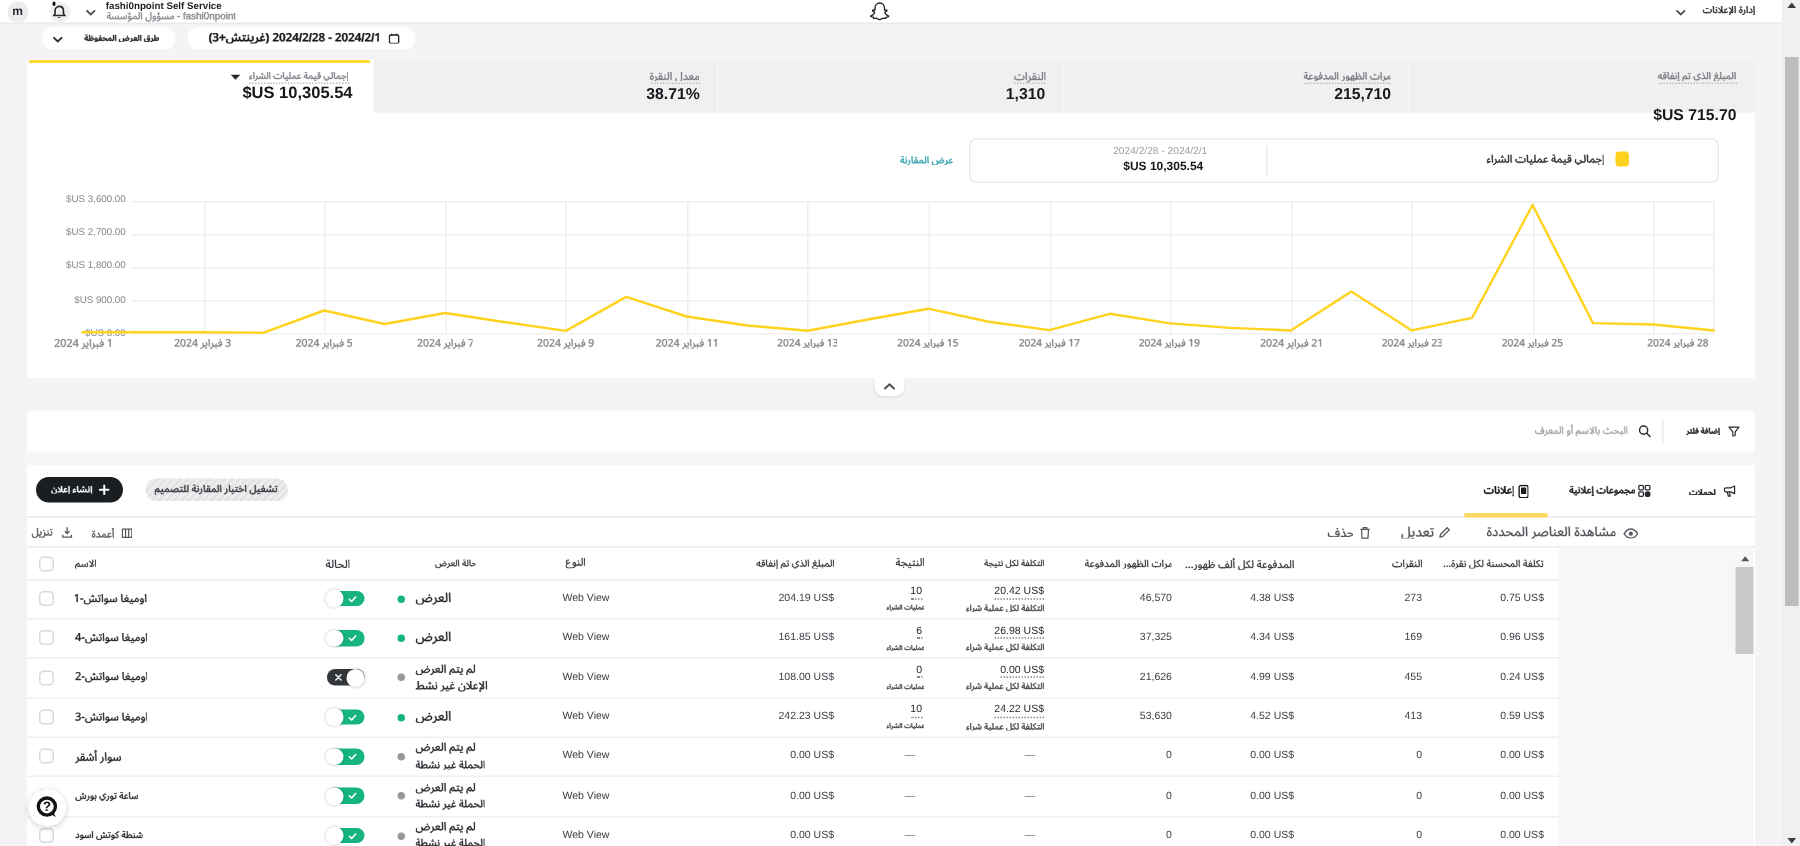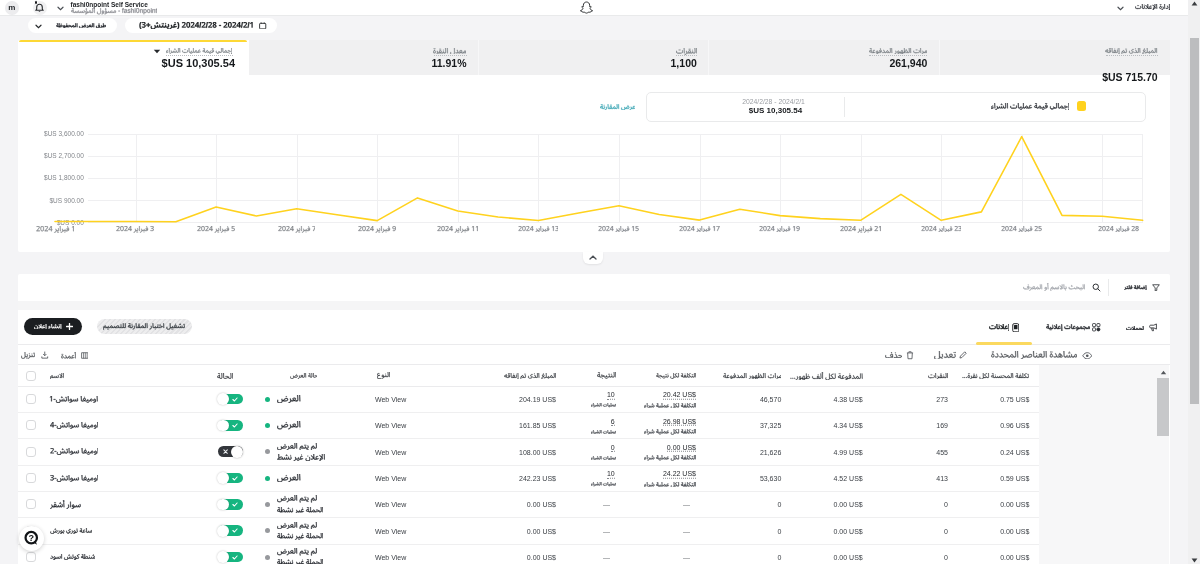--- a/index.html
+++ b/index.html
@@ -208,23 +208,23 @@
 <div class="abs" style="left:19.2px;top:40.0px;width:228.3px;height:1.9px;background:#fdd835;border-radius:2px 2px 0 0"></div>
 <div class="abs" style="left:166.0px;top:55.4px;width:66.5px;height:0;border-bottom:1px dotted #b9bcc0"></div>
 <div class="abs" style="left:433.5px;top:55.4px;width:33px;height:0;border-bottom:1px dotted #b9bcc0"></div>
 <div class="abs" style="left:675.8px;top:55.4px;width:21px;height:0;border-bottom:1px dotted #b9bcc0"></div>
 <div class="abs" style="left:869.4px;top:55.4px;width:58px;height:0;border-bottom:1px dotted #b9bcc0"></div>
 <div class="abs" style="left:1105.6px;top:55.4px;width:52px;height:0;border-bottom:1px dotted #b9bcc0"></div>
 <svg class="abs" style="left:152.5px;top:49.2px" width="8" height="5" viewBox="0 0 8 5">
     <path d="M0.8 0.8 L4 4.2 L7.2 0.8 Z" fill="#26292c"></path>
   </svg>
 <div class="txt" style="right:965.0px;top:62.8px;font-size:11px;color:#16191c;font-weight:700;transform:translateY(-50%) ;">$US 10,305.54</div>
-<div class="txt" style="right:733.5px;top:62.8px;font-size:10.5px;color:#16191c;font-weight:700;transform:translateY(-50%) ;">11.91%</div>
-<div class="txt" style="right:503.2px;top:62.8px;font-size:10.5px;color:#16191c;font-weight:700;transform:translateY(-50%) ;">1,100</div>
-<div class="txt" style="right:272.6px;top:62.8px;font-size:10.5px;color:#16191c;font-weight:700;transform:translateY(-50%) ;">261,940</div>
+<div class="txt" style="right:733.5px;top:62.8px;font-size:10.5px;color:#16191c;font-weight:700;transform:translateY(-50%) ;">38.71%</div>
+<div class="txt" style="right:503.2px;top:62.8px;font-size:10.5px;color:#16191c;font-weight:700;transform:translateY(-50%) ;">1,310</div>
+<div class="txt" style="right:272.6px;top:62.8px;font-size:10.5px;color:#16191c;font-weight:700;transform:translateY(-50%) ;">215,710</div>
 <div class="txt" style="right:42.4px;top:77px;font-size:10.5px;color:#16191c;font-weight:700;transform:translateY(-50%) ;">$US 715.70</div>
 <div class="abs" style="left:88.0px;top:133.5px;width:1054.8px;height:1.0px;background:#efeff1;"></div>
 <div class="abs" style="left:88.0px;top:155.7px;width:1054.8px;height:1.0px;background:#efeff1;"></div>
 <div class="abs" style="left:88.0px;top:177.9px;width:1054.8px;height:1.0px;background:#efeff1;"></div>
 <div class="abs" style="left:88.0px;top:200.1px;width:1054.8px;height:1.0px;background:#efeff1;"></div>
 <div class="abs" style="left:88.0px;top:222.3px;width:1054.8px;height:1.0px;background:#efeff1;"></div>
 <div class="abs" style="left:135.6px;top:133.5px;width:1.0px;height:88.8px;background:#efeff1;"></div>
 <div class="abs" style="left:216.1px;top:133.5px;width:1.0px;height:88.8px;background:#efeff1;"></div>
 <div class="abs" style="left:296.7px;top:133.5px;width:1.0px;height:88.8px;background:#efeff1;"></div>
 <div class="abs" style="left:377.2px;top:133.5px;width:1.0px;height:88.8px;background:#efeff1;"></div>

